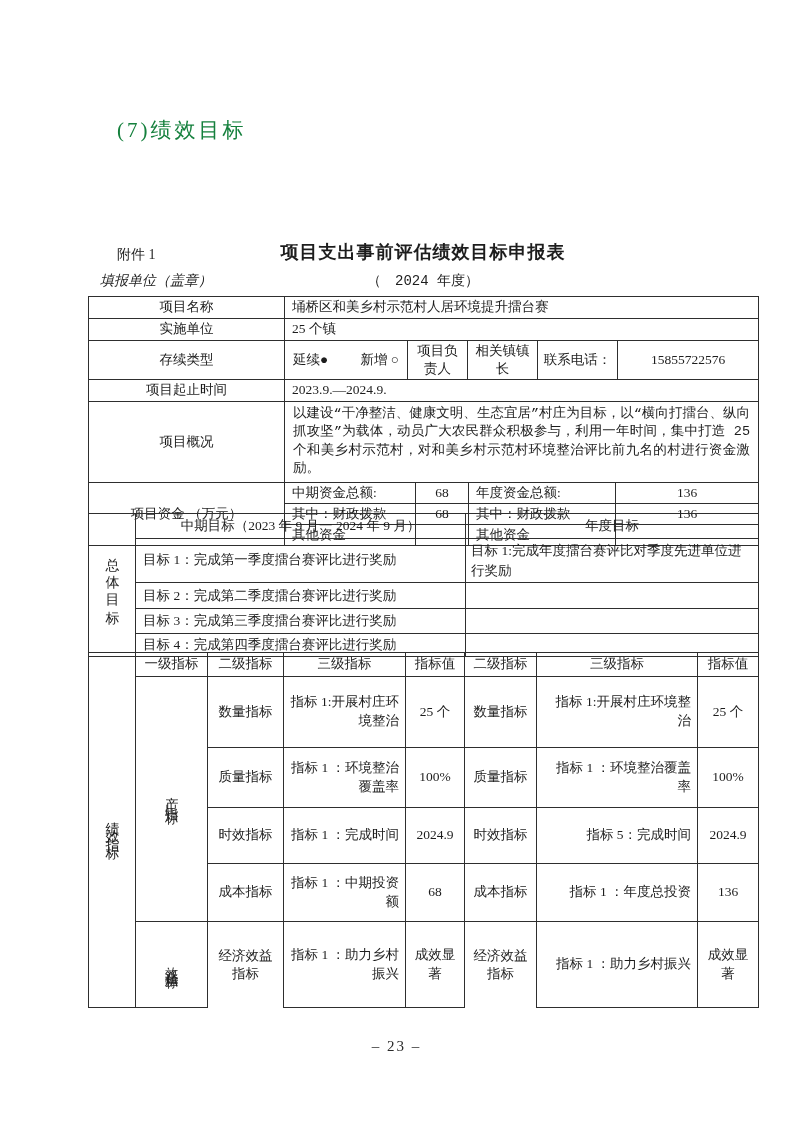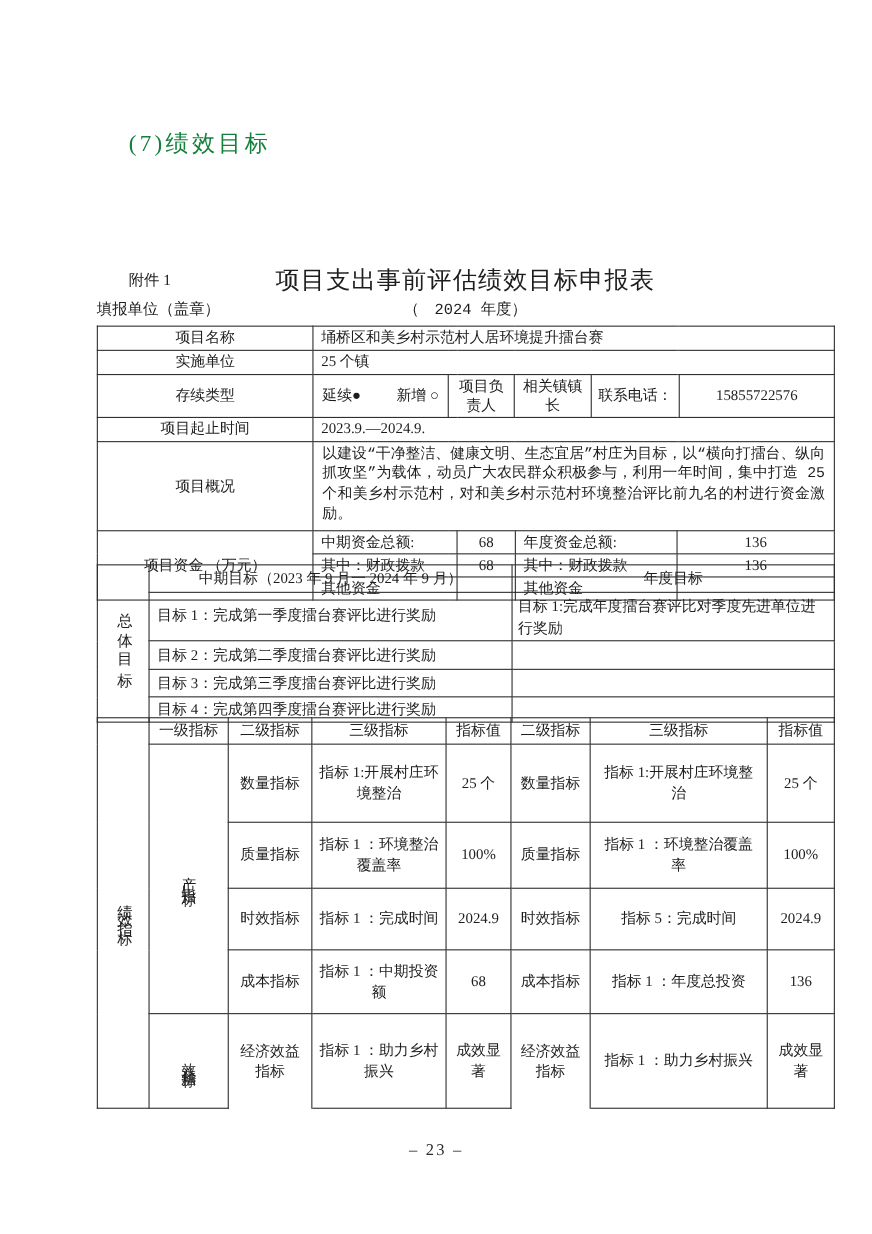--- a/index.html
+++ b/index.html
@@ -12,24 +12,24 @@
     color:#1d1d1d;
     overflow:hidden;
   }
   .heading{
     position:absolute;left:117px;top:116px;
     font-size:21px;letter-spacing:3px;color:#15803d;
   }
   .attach{position:absolute;left:117px;top:246px;font-size:14px;}
   .form-title{
     position:absolute;left:88px;top:240px;width:670px;
-    text-align:center;font-size:22px;font-weight:normal;letter-spacing:1px;
+    text-align:center;font-size:18px;font-weight:bold;letter-spacing:1px;
   }
   .unit-line{position:absolute;left:88px;top:272px;width:670px;font-size:14px;}
-  .unit-label{position:absolute;left:0;top:0;}
+  .unit-label{position:absolute;left:12px;top:0;font-style:italic;}
   .year-label{display:block;text-align:center;font-family:Liberation Mono, monospace;}
 
   table{
     position:absolute;left:88px;
     border-collapse:collapse;table-layout:fixed;width:670px;
   }
   td{
     border:1px solid #2e2e2e;
     font-size:13.5px;line-height:1.35;
     padding:1px 4px;
@@ -49,21 +49,21 @@
   #tB tr:nth-child(5){height:23px}
   #tC tr:nth-child(1){height:24px}
   #tC tr:nth-child(2){height:71px}
   #tC tr:nth-child(3){height:60px}
   #tC tr:nth-child(4){height:56px}
   #tC tr:nth-child(5){height:58px}
   #tC tr:nth-child(6){height:86px}
 
   .tl{text-align:left;padding-left:7px;}
   .overview{text-align:justify;padding:3px 8px;line-height:18.5px;font-family:Liberation Mono, monospace;}
-  .l3{text-align:center;padding:2px 6px;line-height:1.4;font-family:Liberation Serif, serif;}
+  .l3{text-align:right;padding:2px 6px;line-height:1.4;font-family:Liberation Serif, serif;}
   .goal{text-align:left;padding-left:7px;margin-top:24px;}
   .goal-annual{text-align:left;padding:2px 5px;vertical-align:top;line-height:1.45;}
   .type-cell{padding:0 8px;}
   .type-inner{display:flex;justify-content:space-between;align-items:flex-end;}
   .vcell{padding:0;}
   .vert{
     writing-mode:vertical-rl;text-orientation:upright;
     display:inline-block;line-height:1;
   }
   .vs-overall{letter-spacing:18px;font-size:14px;}

